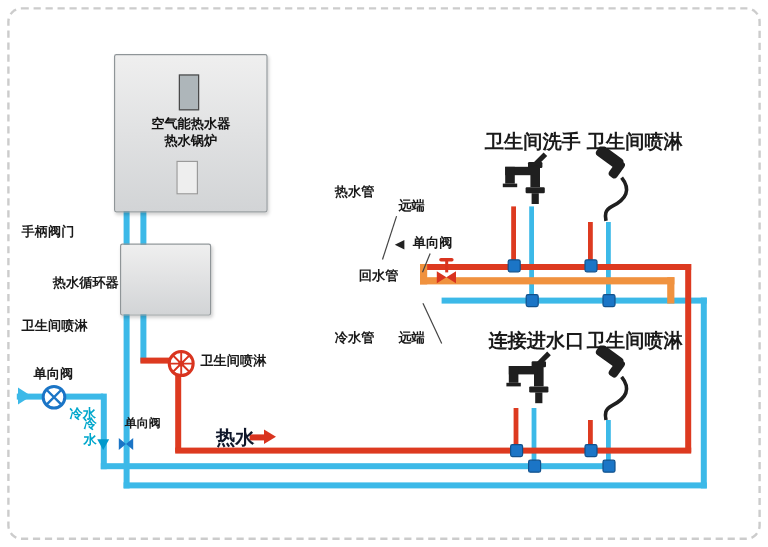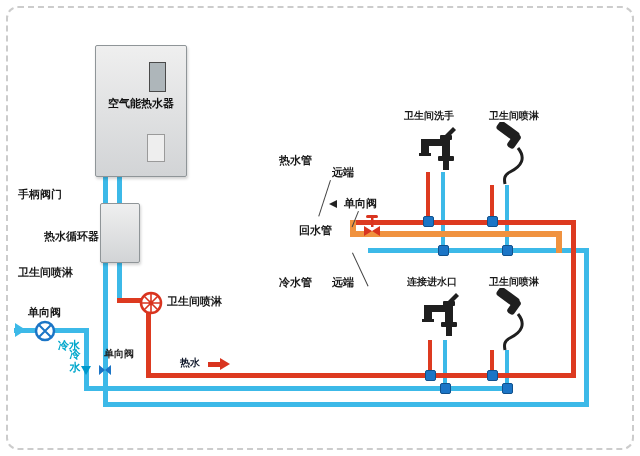--- a/index.html
+++ b/index.html
@@ -9,24 +9,24 @@
   
   .pipe{position:absolute;z-index:1;}
   .h{height:5px}.v{width:5px}
   .cold{background:#3cb9e8}
   .hot{background:#dd3a20}
   .ret{background:#f0923f}
   
   .fit{position:absolute;width:9px;height:9px;background:#1b75c6;border:1px solid #11518c;border-radius:2px;z-index:3;}
   
   .box{position:absolute;background:linear-gradient(180deg,#efefef,#d2d4d6);border:1px solid #8f9598;
-       border-radius:2px;box-shadow:1px 2px 3px rgba(0,0,0,.18);z-index:5;}
+       border-radius:2px;box-shadow:1px 2px 3px rgba(0,0,0,.18);z-index:5;padding-left:36px;}
   
   .lbl{position:absolute;font-size:11px;font-weight:bold;color:#1a1a1a;white-space:nowrap;z-index:6;line-height:1.1;}
-  .big{font-size:10px}
+  .big{font-size:16px}
   .sm{font-size:10px}
   .teal{color:#00a7cc}
   .redt{color:#0f172a}
   .vtext{width:14px;white-space:normal;text-align:center;line-height:13px;}
   
   .leader{position:absolute;width:1px;background:#444;z-index:2;transform-origin:top left;}
   .tri{position:absolute;width:0;height:0;z-index:4;}
   .icon{position:absolute;z-index:4;}
   .htxt{position:absolute;left:0;right:0;text-align:center;font-size:11px;font-weight:bold;color:#111;}
 </style>
@@ -69,20 +69,21 @@
   <div class="fit" style="left:438px;top:245px"></div>
   <div class="fit" style="left:502px;top:245px"></div>
   <div class="fit" style="left:425px;top:370px"></div>
   <div class="fit" style="left:487px;top:370px"></div>
   <div class="fit" style="left:440px;top:383px"></div>
   <div class="fit" style="left:502px;top:383px"></div>
 
   <div class="box" style="left:95px;top:45px;width:90px;height:130px">
     <div style="position:absolute;left:53px;top:16px;width:15px;height:28px;background:#aeb6ba;border:1px solid #4a4a4a"></div>
     <div class="htxt" style="top:50px">空气能热水器</div>
+    <div class="htxt" style="top:64px">热水锅炉</div>
     <div style="position:absolute;left:51px;top:88px;width:16px;height:26px;background:#eeeeee;border:1px solid #9a9a9a"></div>
   </div>
 
   <div class="box" style="left:100px;top:203px;width:38px;height:58px"></div>
 
   <svg class="icon" style="left:32px;top:318px" width="26" height="26" viewBox="0 0 26 26">
     <circle cx="13" cy="13" r="9" fill="#fff" stroke="#1b75c6" stroke-width="2.5"></circle>
     <path d="M7 7 L19 19 M19 7 L7 19" stroke="#1b75c6" stroke-width="2"></path>
   </svg>
 

